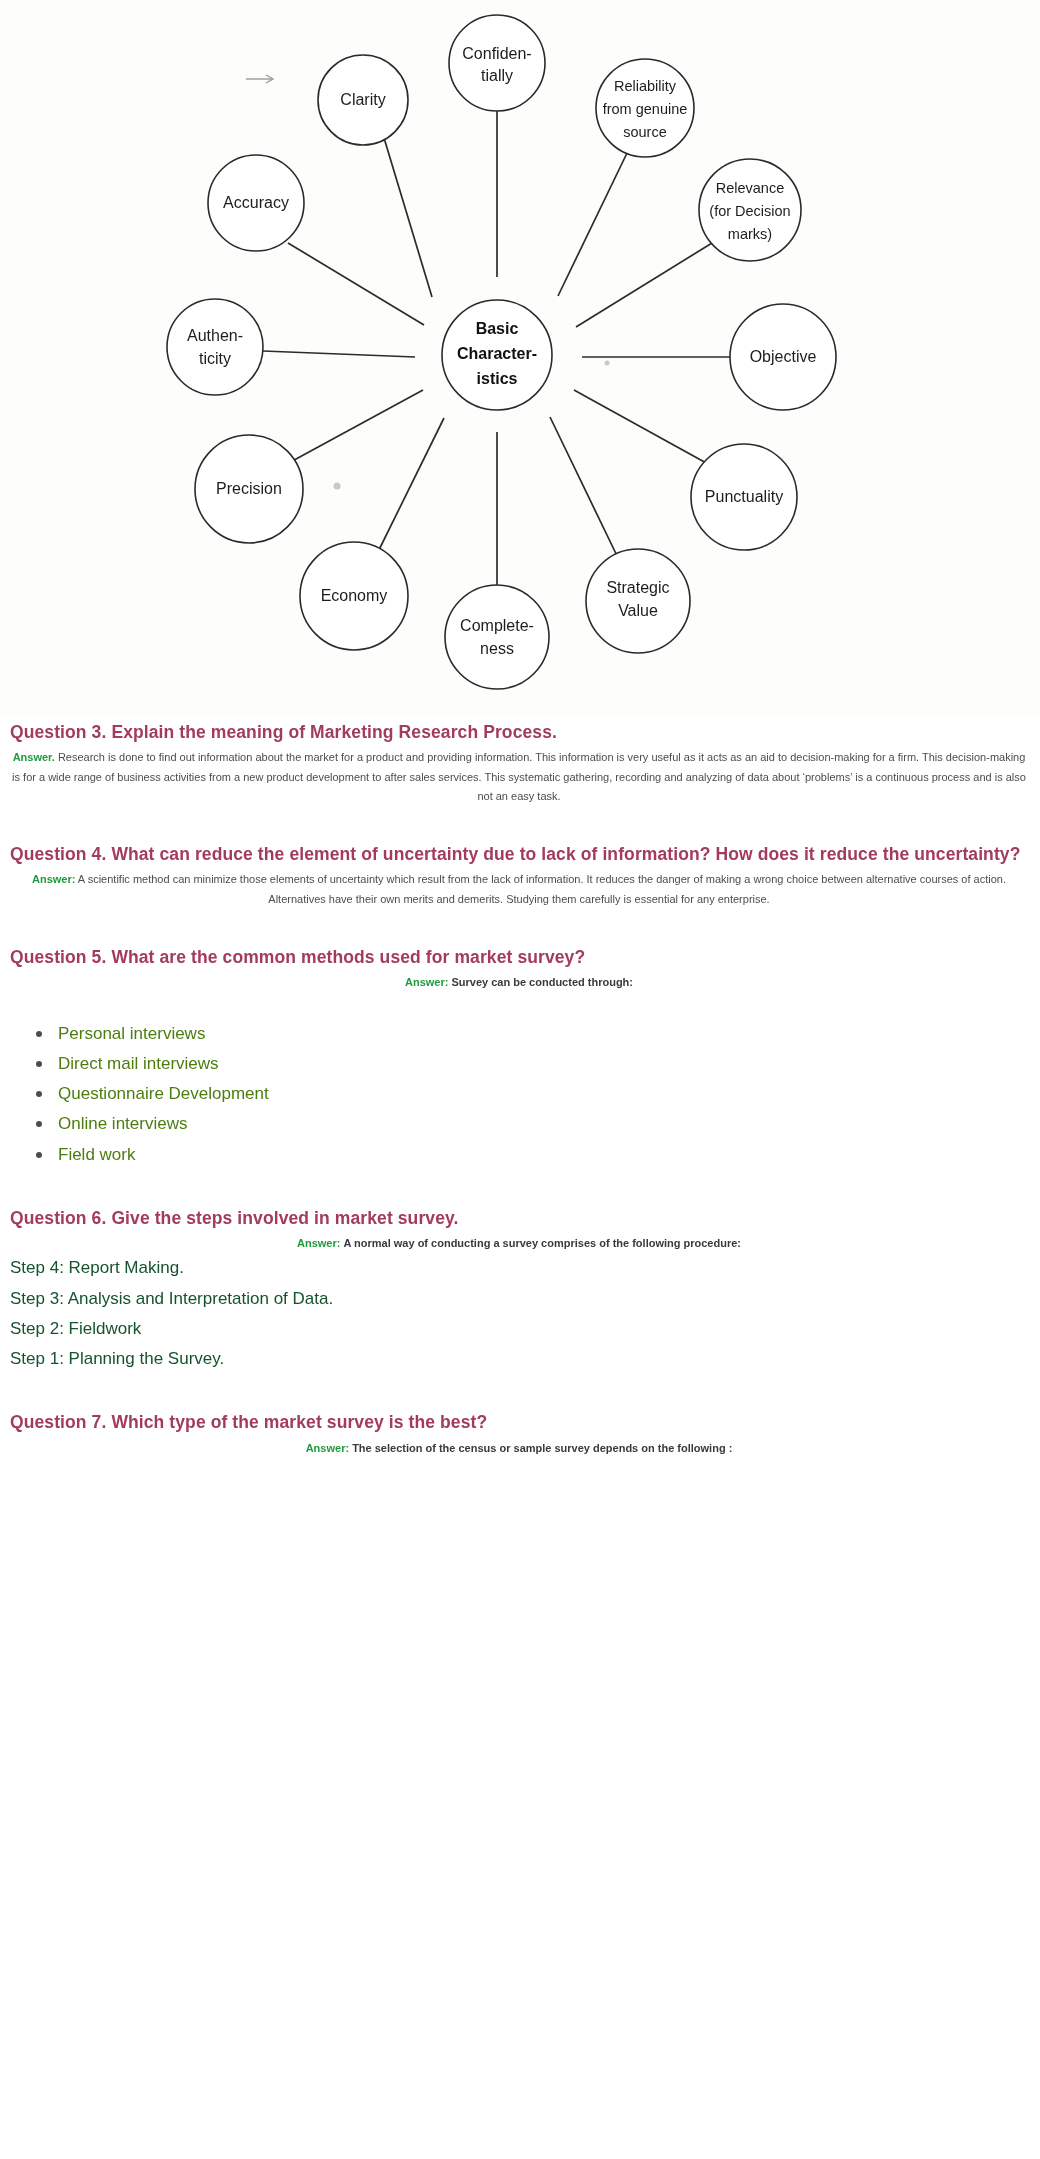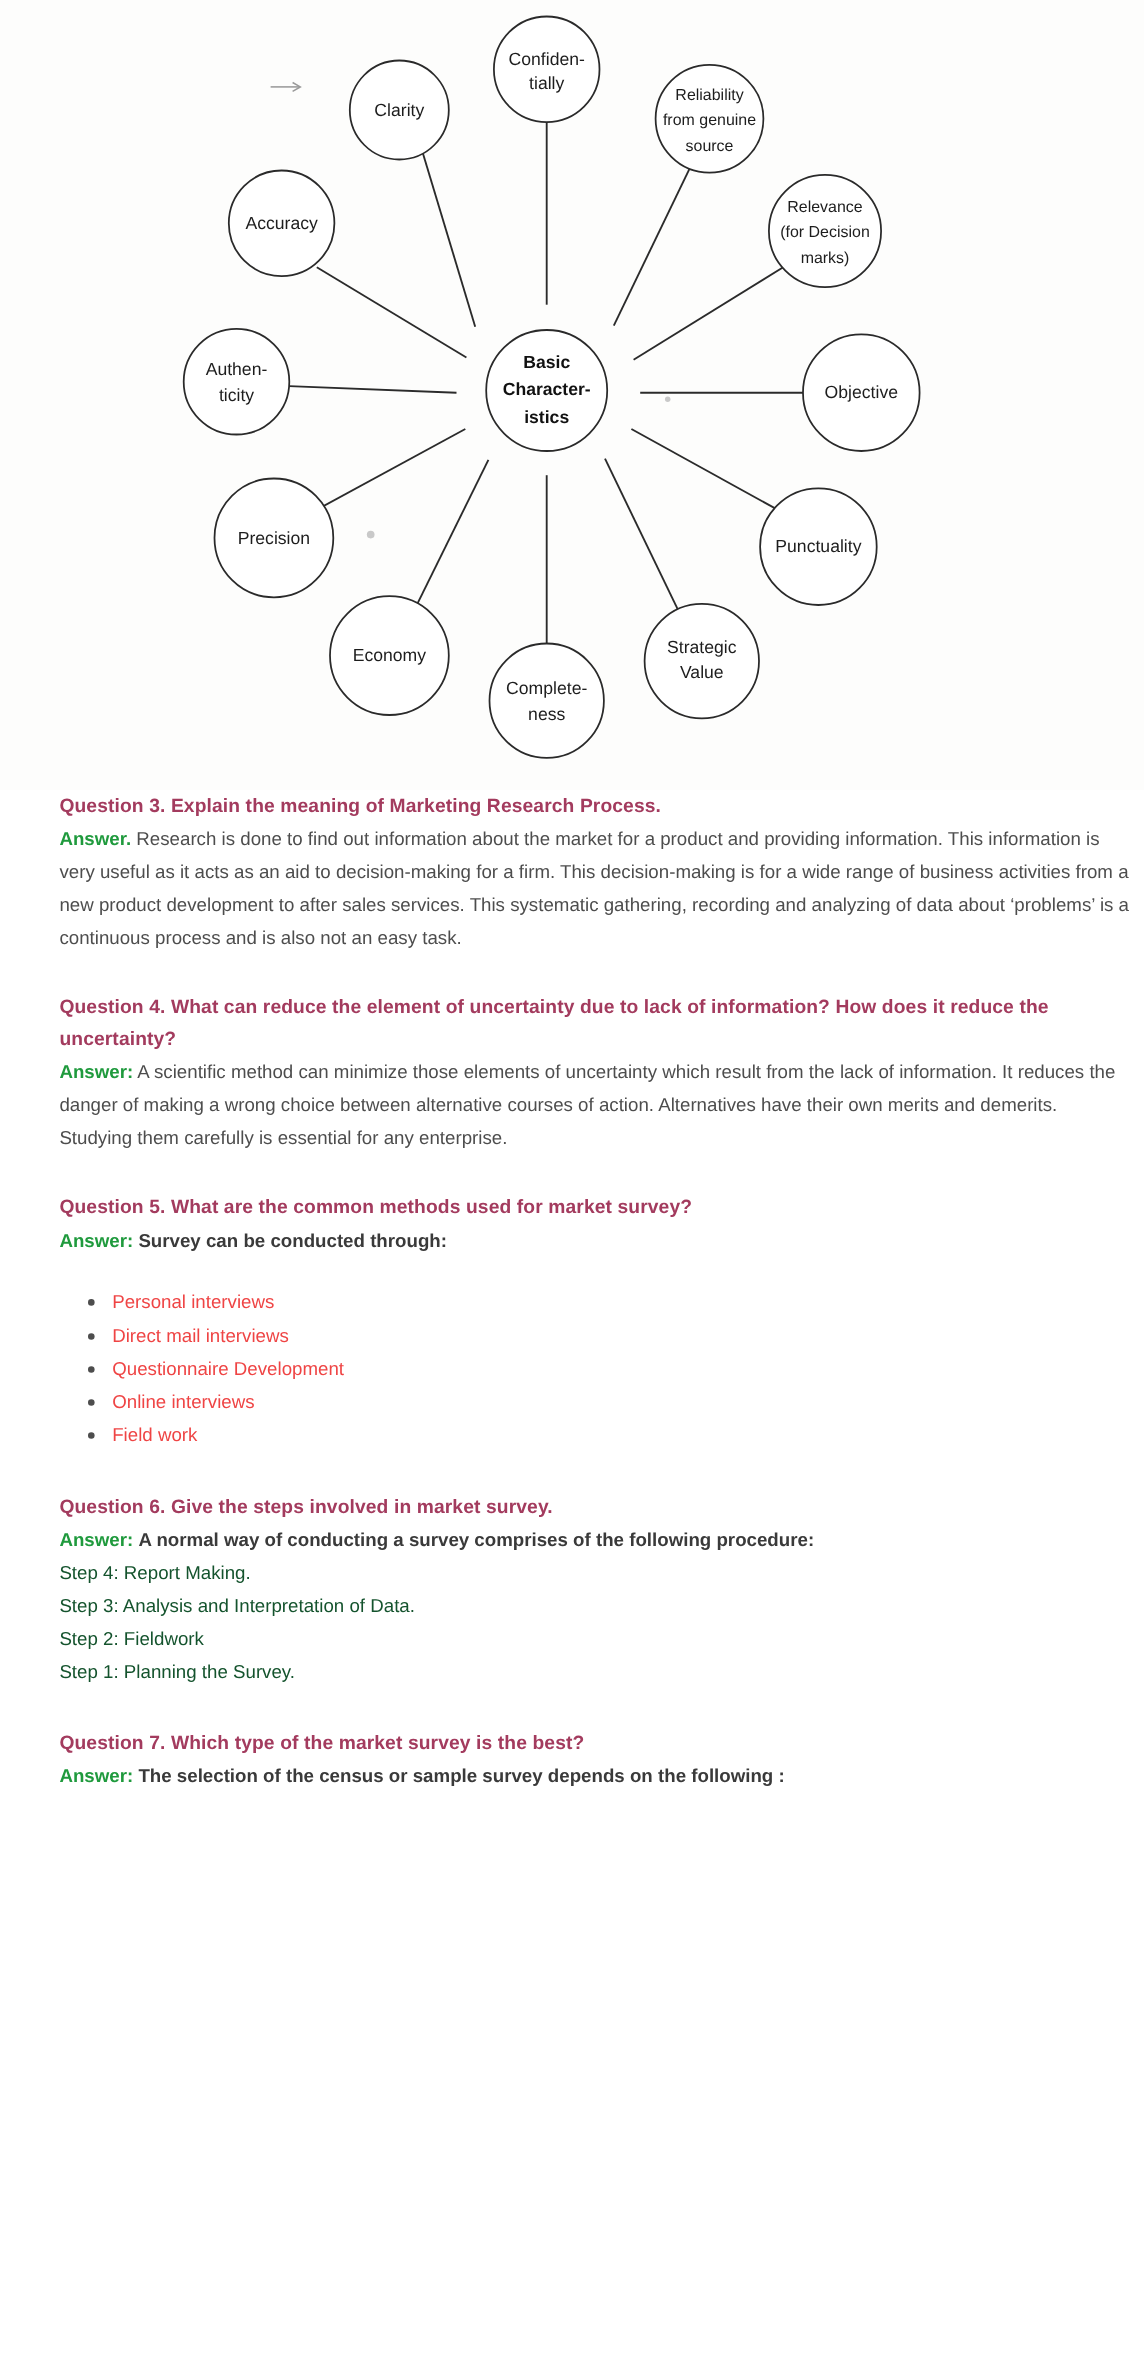--- a/index.html
+++ b/index.html
@@ -66,38 +66,37 @@
     stroke: #9a9a9a;
     stroke-width: 1.4;
     fill: none;
   }
   .speck { fill: #c9c9c9; }
 
   
   .content {
     position: relative;
     padding: 0 12px 26px 10px;
-    margin-left: 44px;
   }
   .q-heading {
     font-size: 17.5px;
     font-weight: bold;
     line-height: 1.62;
     margin: 0 0 2px 0;
     letter-spacing: 0.1px;
   }
   .q-num { color: #a33b5e; }
   .q-text { color: #a33b5e; }
 
   .ans-block {
-    font-size: 17px;
+    font-size: 11px;
     line-height: 1.75;
     color: #4a4a4a;
     margin: 0;
-    text-align: left;
+    text-align: center;
   }
   .ans-label {
     color: #1f9a3d;
     font-weight: bold;
   }
   .ans-strong {
     color: #3a3a3a;
     font-weight: bold;
   }
   .ans-body { color: #4d4d4d; }
@@ -106,21 +105,21 @@
 
   ul.method-list {
     margin: 26px 0 0 0;
     padding-left: 44px;
     list-style: none;
   }
   ul.method-list li {
     position: relative;
     font-size: 17px;
     line-height: 1.78;
-    color: #ef4444;
+    color: #4d7c0f;
     padding-left: 4px;
   }
   ul.method-list li::before {
     content: "";
     position: absolute;
     left: -18px;
     top: 12px;
     width: 6px;
     height: 6px;
     border-radius: 50%;

